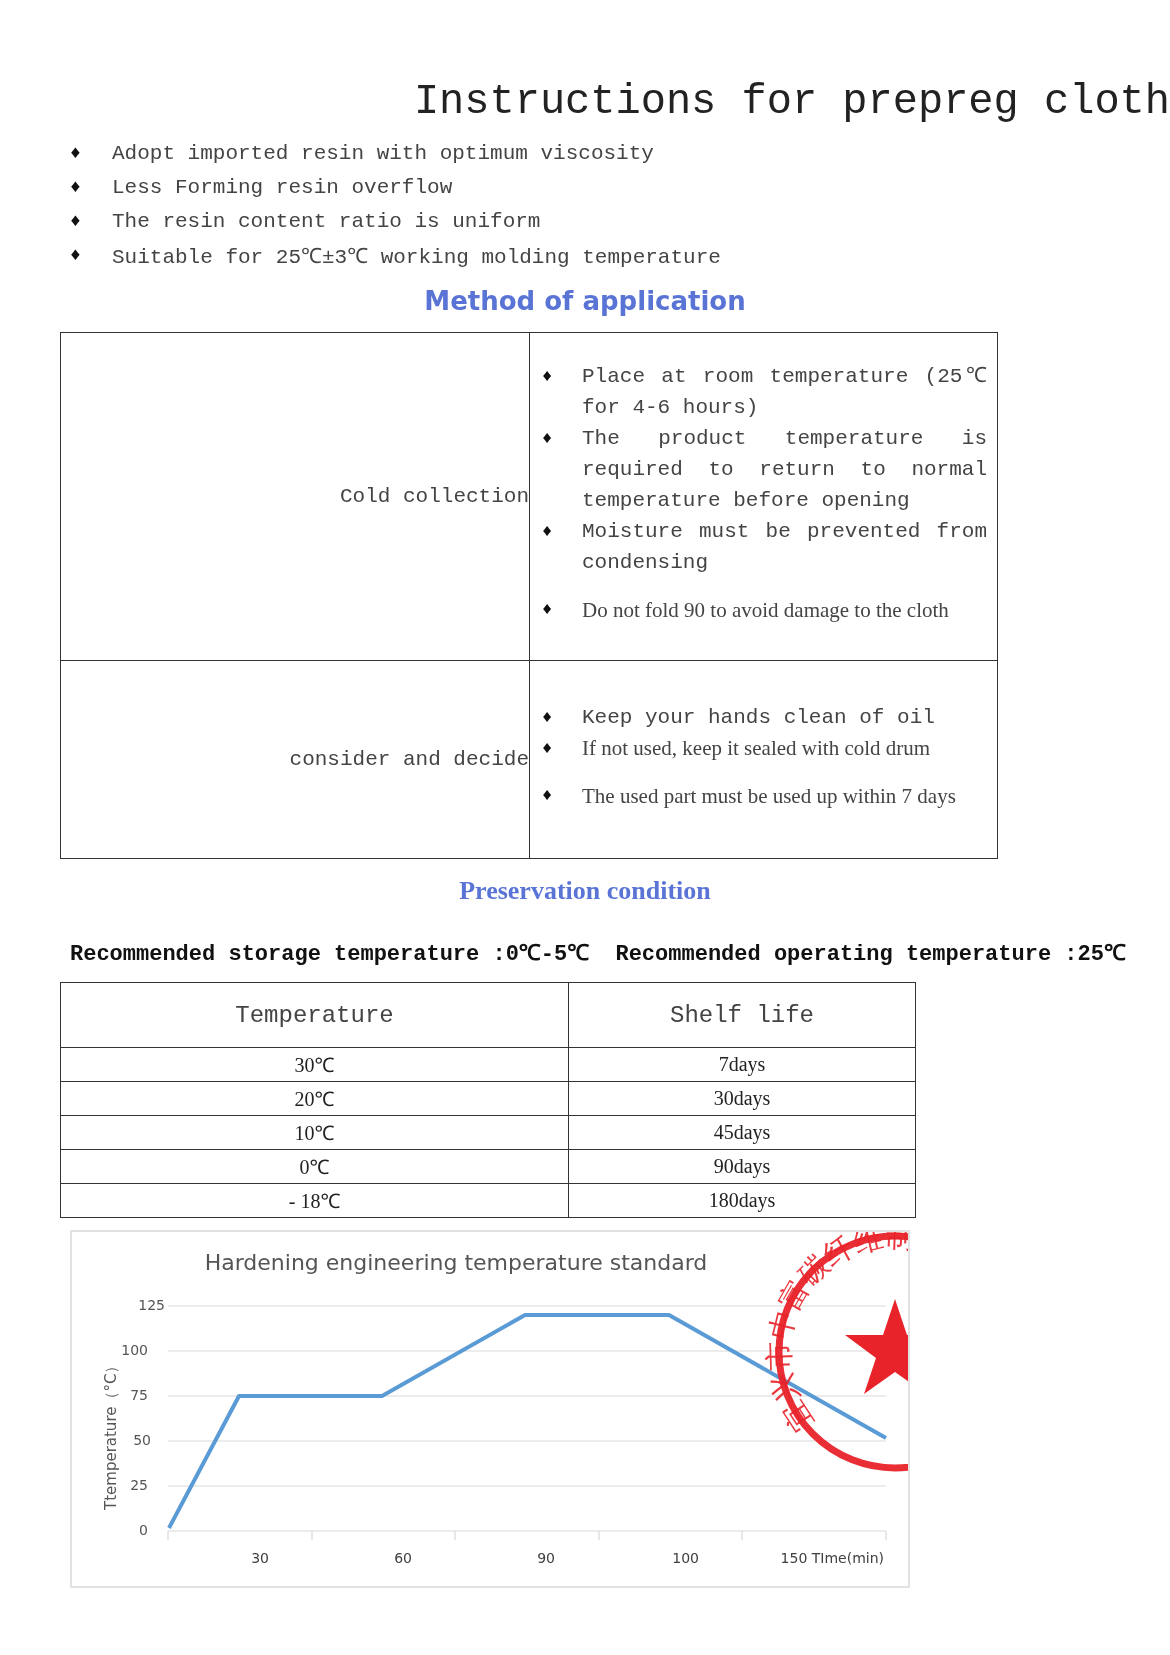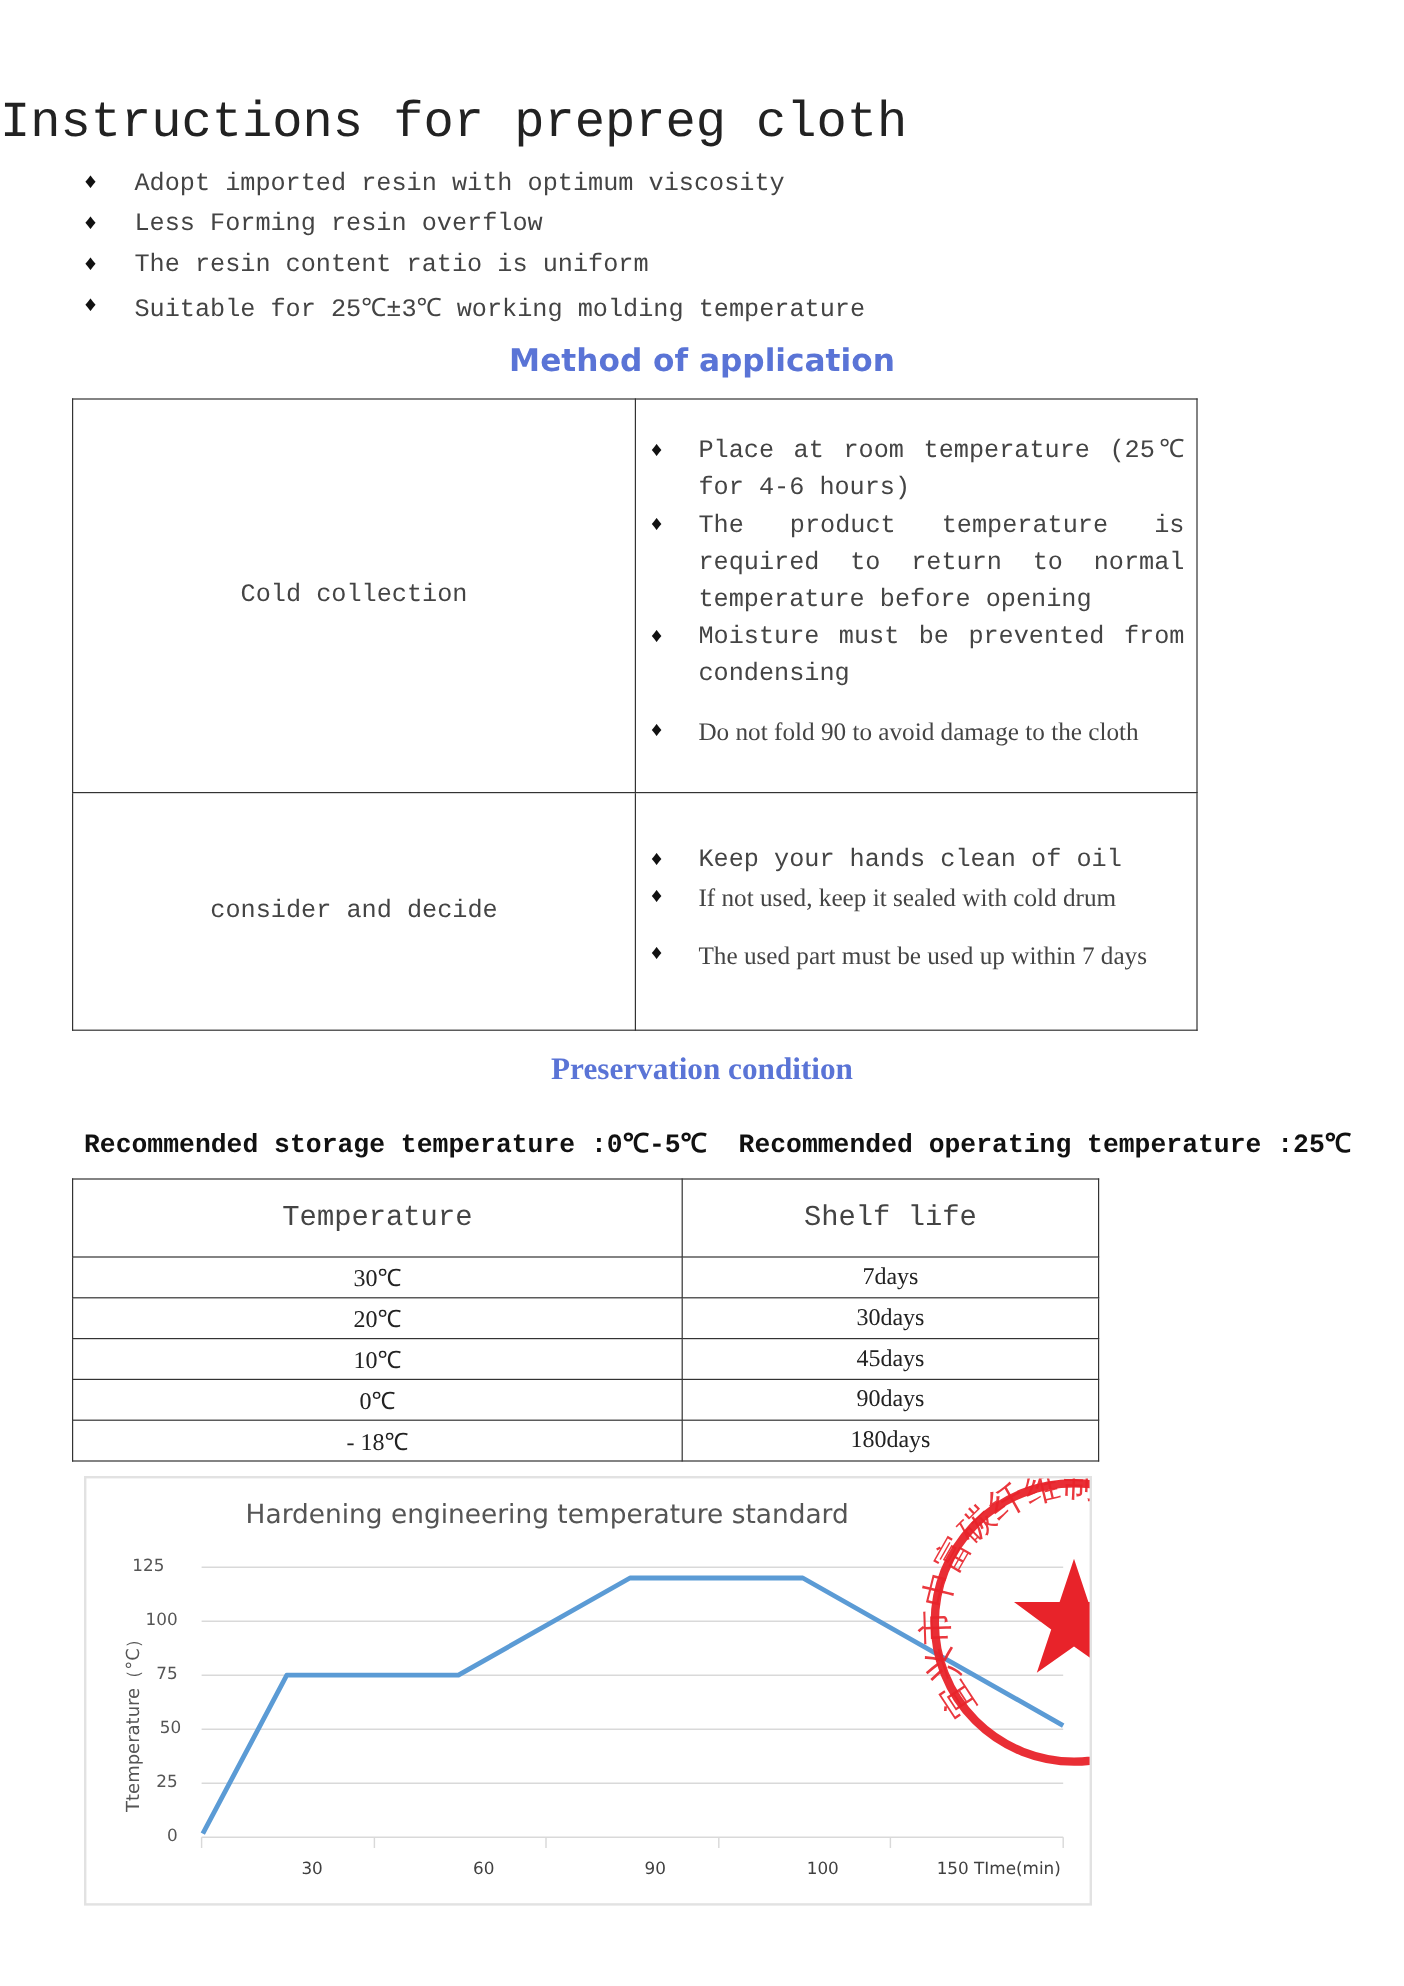--- a/index.html
+++ b/index.html
@@ -1,29 +1,29 @@
 <!DOCTYPE html>
 <html><head>
 <meta charset="utf-8">
 <style>
   html, body { margin: 0; padding: 0; background: #ffffff; }
   body { width: 1170px; height: 1655px; position: relative; overflow: hidden;
          font-family: "Liberation Mono", "DejaVu Sans Mono", monospace; color: #333; }
   .abs { position: absolute; }
-  .title { left: 0; width: 1170px; top: 78px; text-align: left; font-size: 42px; color: #222;
+  .title { left: 0; width: 1170px; top: 78px; text-align: right; font-size: 42px; color: #222;
            font-family: "Liberation Mono", monospace; letter-spacing: 0px; }
   .bullets { left: 70px; top: 136px; }
   .bullet { display: flex; align-items: center; height: 34px; font-size: 21px; color: #444; }
   .bullet .dia { width: 42px; font-size: 18px; color: #111; }
   .section-h { left: 0; width: 1170px; text-align: center; font-family: "DejaVu Sans", sans-serif;
                font-weight: bold; font-size: 26px; color: #5a74d6; }
   table { border-collapse: collapse; }
   .method { position: absolute; left: 60px; top: 332px; width: 938px; }
   .method td { border: 1.5px solid #333; vertical-align: middle; padding: 0; }
-  .method .lcell { width: 468px; text-align: center; font-size: 21px; color: #444; }
+  .method .lcell { width: 468px; text-align: right; font-size: 21px; color: #444; }
   .method .rcell { padding: 4px 10px 4px 10px; }
   .mitem { display: flex; font-size: 21px; color: #444; line-height: 31px; }
   .mitem .dia { width: 40px; flex: none; font-size: 17px; color: #111; padding-left: 2px; }
   .mitem .txt { flex: 1; text-align: justify; text-align-last: left; }
   .mitem.gap { margin-top: 10px; line-height: 44px; }
   .storage { left: 70px; top: 936px; font-size: 22px; color: #111; font-weight: bold; white-space: pre;
              font-family: "Liberation Mono", monospace; }
   .shelf { position: absolute; left: 60px; top: 982px; width: 856px; }
   .shelf td { border: 1.5px solid #333; text-align: center; font-family: "Liberation Serif", serif;
               font-size: 20px; color: #222; height: 33px; padding: 0; }
@@ -142,21 +142,21 @@
 <div class="abs chartbox">
   <div class="abs chart-title">Hardening engineering temperature standard</div>
 
   <div class="abs ylabel" style="left:30px; top:278px;">Ttemperature（°C）</div>
 
   <div class="abs ytick" style="left:36px; top:290px;">0</div>
   <div class="abs ytick" style="left:36px; top:245px;">25</div>
   <div class="abs ytick" style="left:39px; top:200px;">50</div>
   <div class="abs ytick" style="left:36px; top:155px;">75</div>
   <div class="abs ytick" style="left:36px; top:110px;">100</div>
-  <div class="abs ytick" style="left:25px; top:65px;">125</div>
+  <div class="abs ytick" style="left:53px; top:65px;">125</div>
 
   <svg class="abs" style="left:0; top:0;" width="836" height="354">
     <g stroke="#d9d9d9" stroke-width="1.2">
       <line x1="96" y1="299" x2="814" y2="299"></line>
       <line x1="96" y1="254" x2="814" y2="254"></line>
       <line x1="96" y1="209" x2="814" y2="209"></line>
       <line x1="96" y1="164" x2="814" y2="164"></line>
       <line x1="96" y1="119" x2="814" y2="119"></line>
       <line x1="96" y1="74" x2="814" y2="74"></line>
       <line x1="96" y1="299" x2="96" y2="308"></line>

